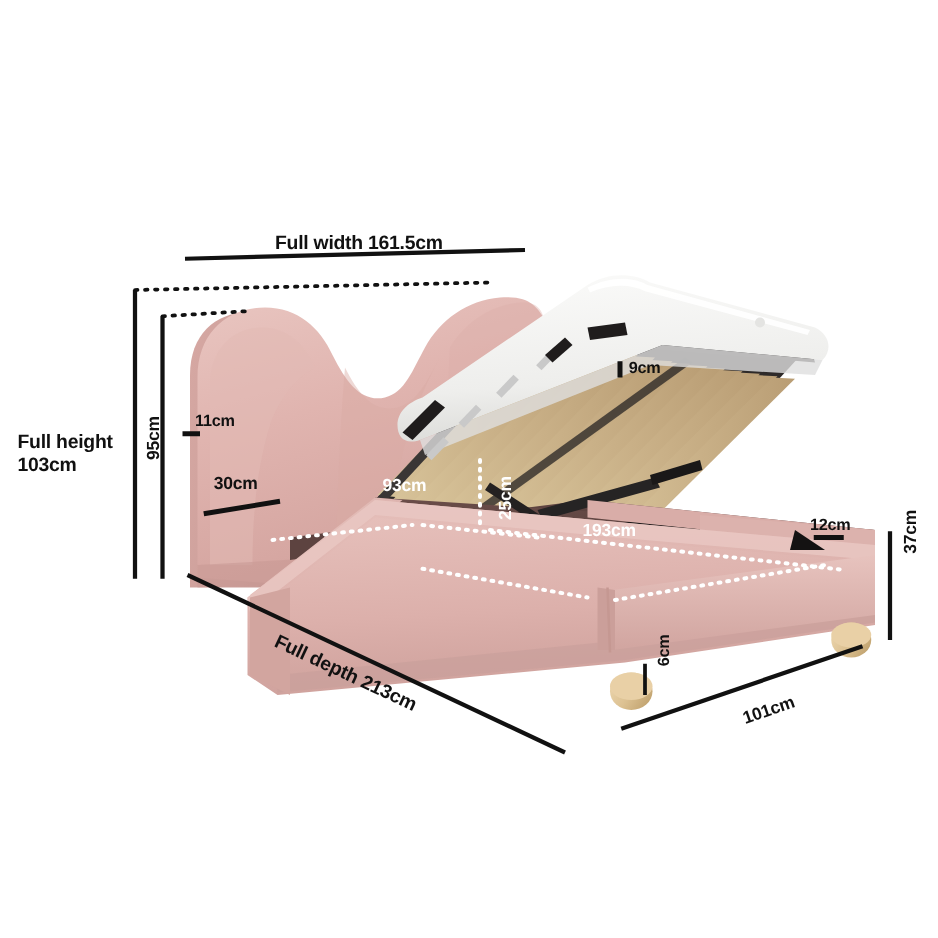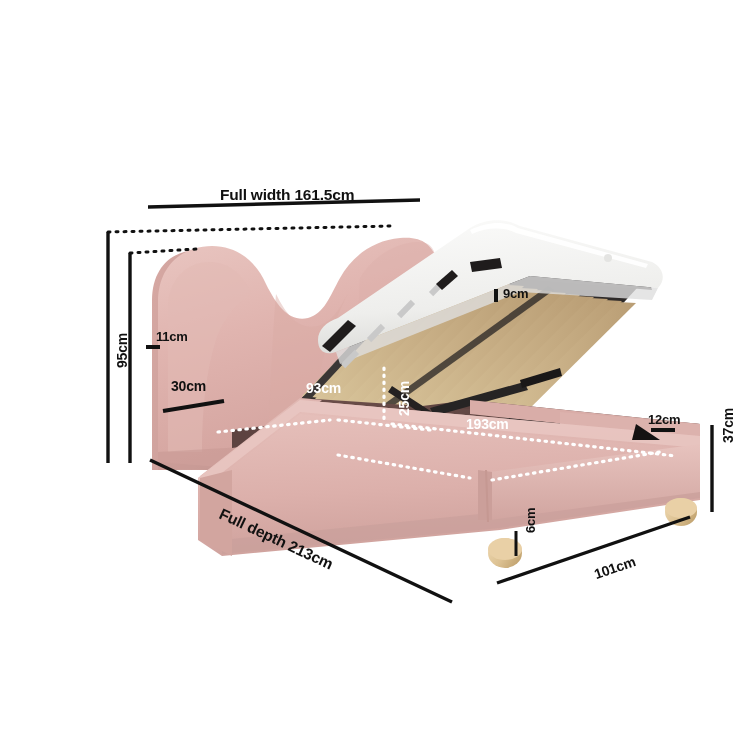--- a/index.html
+++ b/index.html
@@ -271,20 +271,24 @@
     <line x1="392" y1="424" x2="676" y2="456" stroke="#ffffff" stroke-width="3.2" stroke-dasharray="1.5 5.5" stroke-linecap="round"></line>
 
     <line x1="338" y1="455" x2="470" y2="478" stroke="#ffffff" stroke-width="3.2" stroke-dasharray="1.5 5.5" stroke-linecap="round"></line>
     <line x1="492" y1="480" x2="660" y2="452" stroke="#ffffff" stroke-width="3.2" stroke-dasharray="1.5 5.5" stroke-linecap="round"></line>
 
     <path d="M636,424 L660,440 L632,440 Z" fill="#141212"></path>
   </svg>
 
   <div class="dimlabel big" style="left:220px; top:186px;">Full width 161.5cm</div>
 
+  <div class="dimlabel big" style="left:14px; top:344px; line-height:19px;">
+    <div>Full height</div>
+    <div>103cm</div>
+  </div>
 
   <div class="dimlabel mid" style="left:114px; top:368px; transform:rotate(-90deg); transform-origin:left top;">95cm</div>
 
   <div class="dimlabel sm" style="left:140px; top:329px;margin-left:16px;">11cm</div>
 
   <div class="dimlabel mid" style="left:171px; top:378px;">30cm</div>
 
   <div class="dimlabel sm" style="left:503px; top:286px;text-align:right;">9cm</div>
 
   <div class="dimlabel mid white" style="left:306px; top:380px;">93cm</div>

